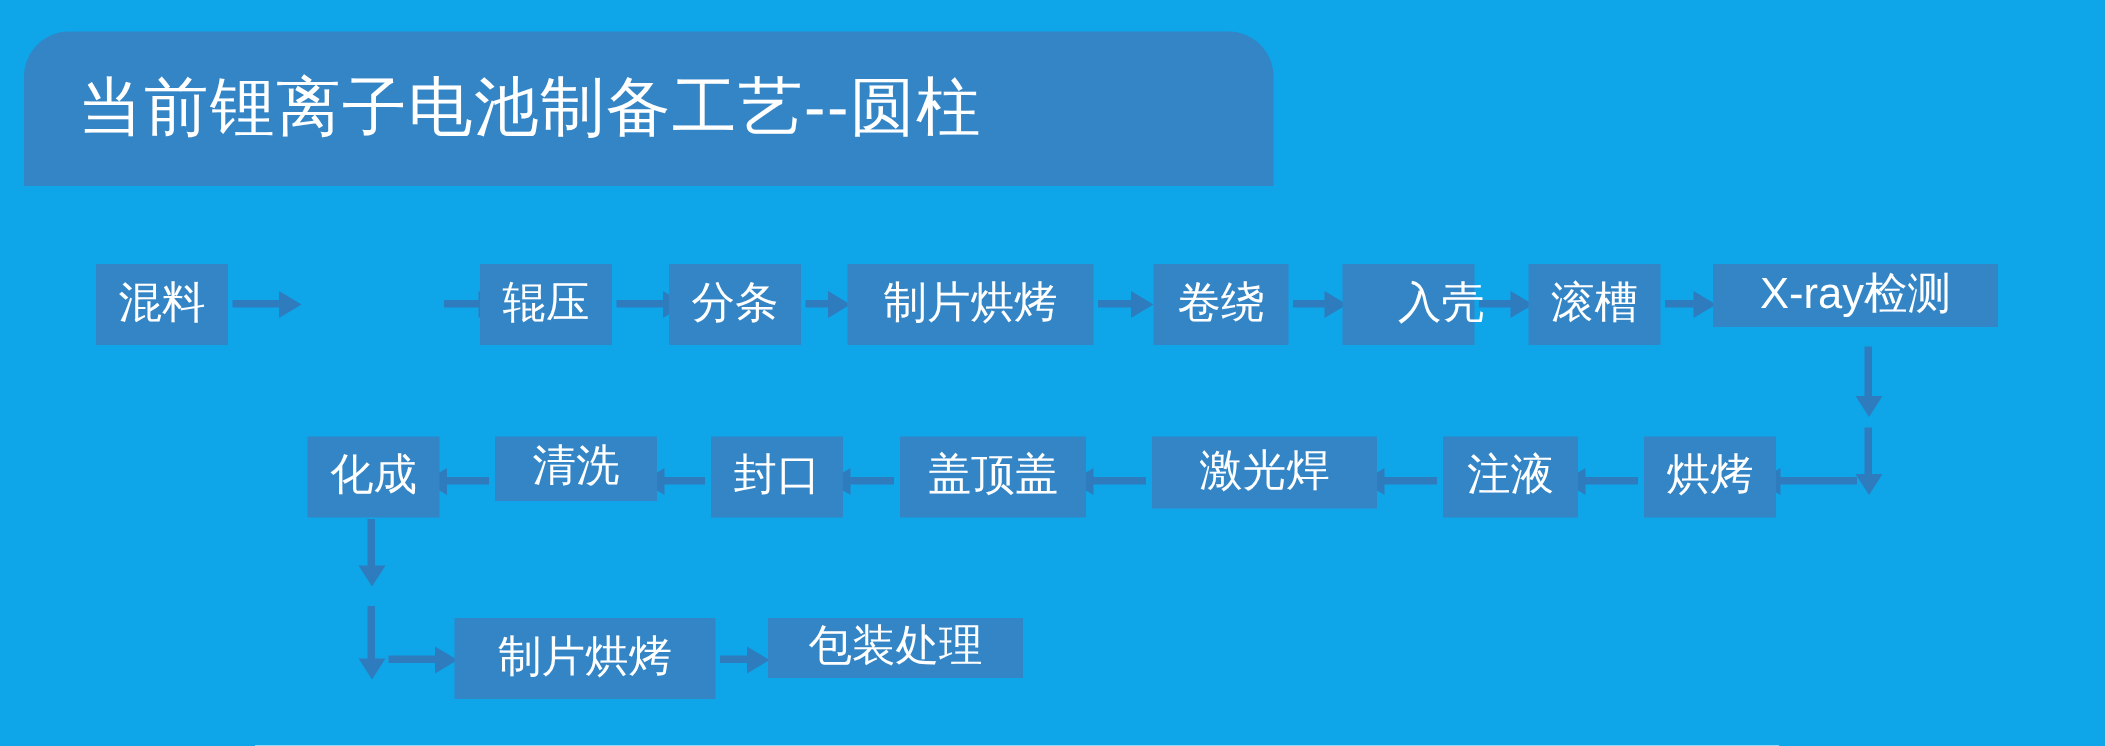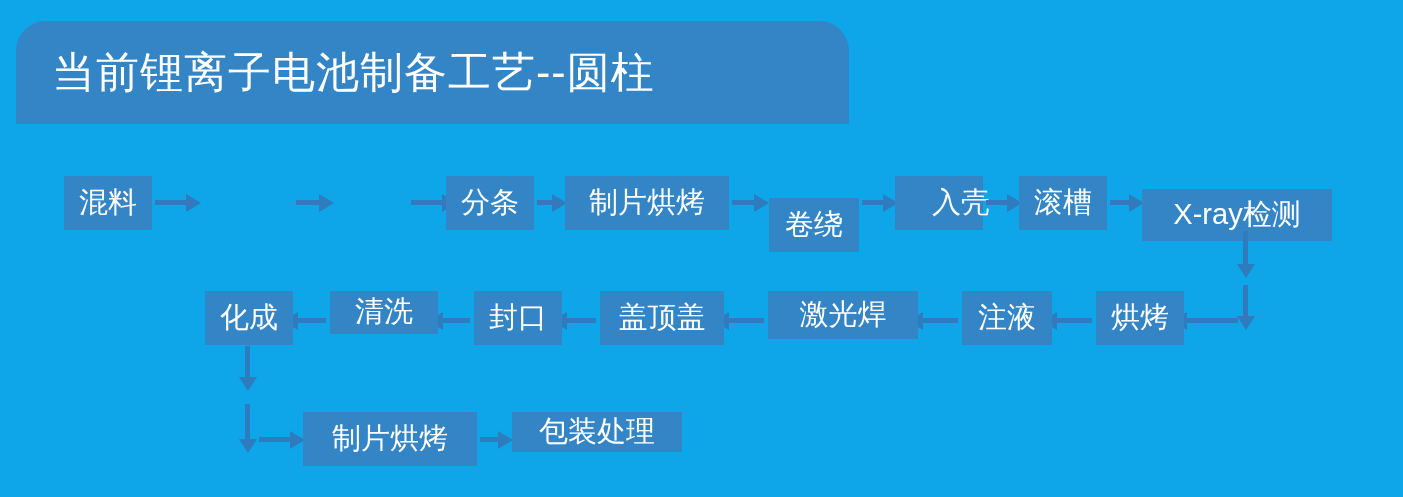--- a/index.html
+++ b/index.html
@@ -111,38 +111,39 @@
 
   <div class="title-banner">
     <div class="title-text">当前锂离子电池制备工艺--圆柱</div>
   </div>
 
   <div class="node" style="left:64px; top:176px; width:88px; height:54px;">混料</div>
   <div class="arrow-h right" style="left:155px; top:200px; width:32px;"></div>
 
   <div class="arrow-h right" style="left:296px; top:200px; width:24px;"></div>
 
+  <div class="node" style="left:320px; top:176px; width:88px; height:54px;">辊压</div>
   <div class="arrow-h right" style="left:411px; top:200px; width:32px;"></div>
 
   <div class="node" style="left:446px; top:176px; width:88px; height:54px;">分条</div>
   <div class="arrow-h right" style="left:537px; top:200px; width:16px;"></div>
 
   <div class="node" style="left:565px; top:176px; width:164px; height:54px;">制片烘烤</div>
   <div class="arrow-h right" style="left:732px; top:200px; width:23px;"></div>
 
-  <div class="node" style="left:769px; top:176px; width:90px; height:54px;margin-top:22px;">卷绕</div>
+  <div class="node" style="left:769px; top:176px; width:90px; height:54px;">卷绕</div>
   <div class="arrow-h right" style="left:862px; top:200px; width:22px;"></div>
 
   <div class="node" style="left:895px; top:176px; width:88px; height:54px;padding-left:44px;">入壳</div>
   <div class="arrow-h right" style="left:986px; top:200px; width:22px;"></div>
 
   <div class="node" style="left:1019px; top:176px; width:88px; height:54px;">滚槽</div>
   <div class="arrow-h right" style="left:1110px; top:200px; width:20px;"></div>
 
-  <div class="node" style="left:1142px; top:176px; width:190px; height:52px;margin-top:13px;">X-ray检测</div>
+  <div class="node" style="left:1142px; top:176px; width:190px; height:42px;">X-ray检测</div>
 
   <div class="arrow-v down" style="left:1243px; top:231px; width:5px; height:34px;"></div>
   <div class="arrow-v down" style="left:1243px; top:285px; width:5px; height:32px;"></div>
 
   <div class="arrow-h left" style="left:1186px; top:318px; width:52px;"></div>
 
   <div class="node" style="left:1096px; top:291px; width:88px; height:54px;">烘烤</div>
   <div class="arrow-h left" style="left:1056px; top:318px; width:36px;"></div>
 
   <div class="node" style="left:962px; top:291px; width:90px; height:54px;">注液</div>

